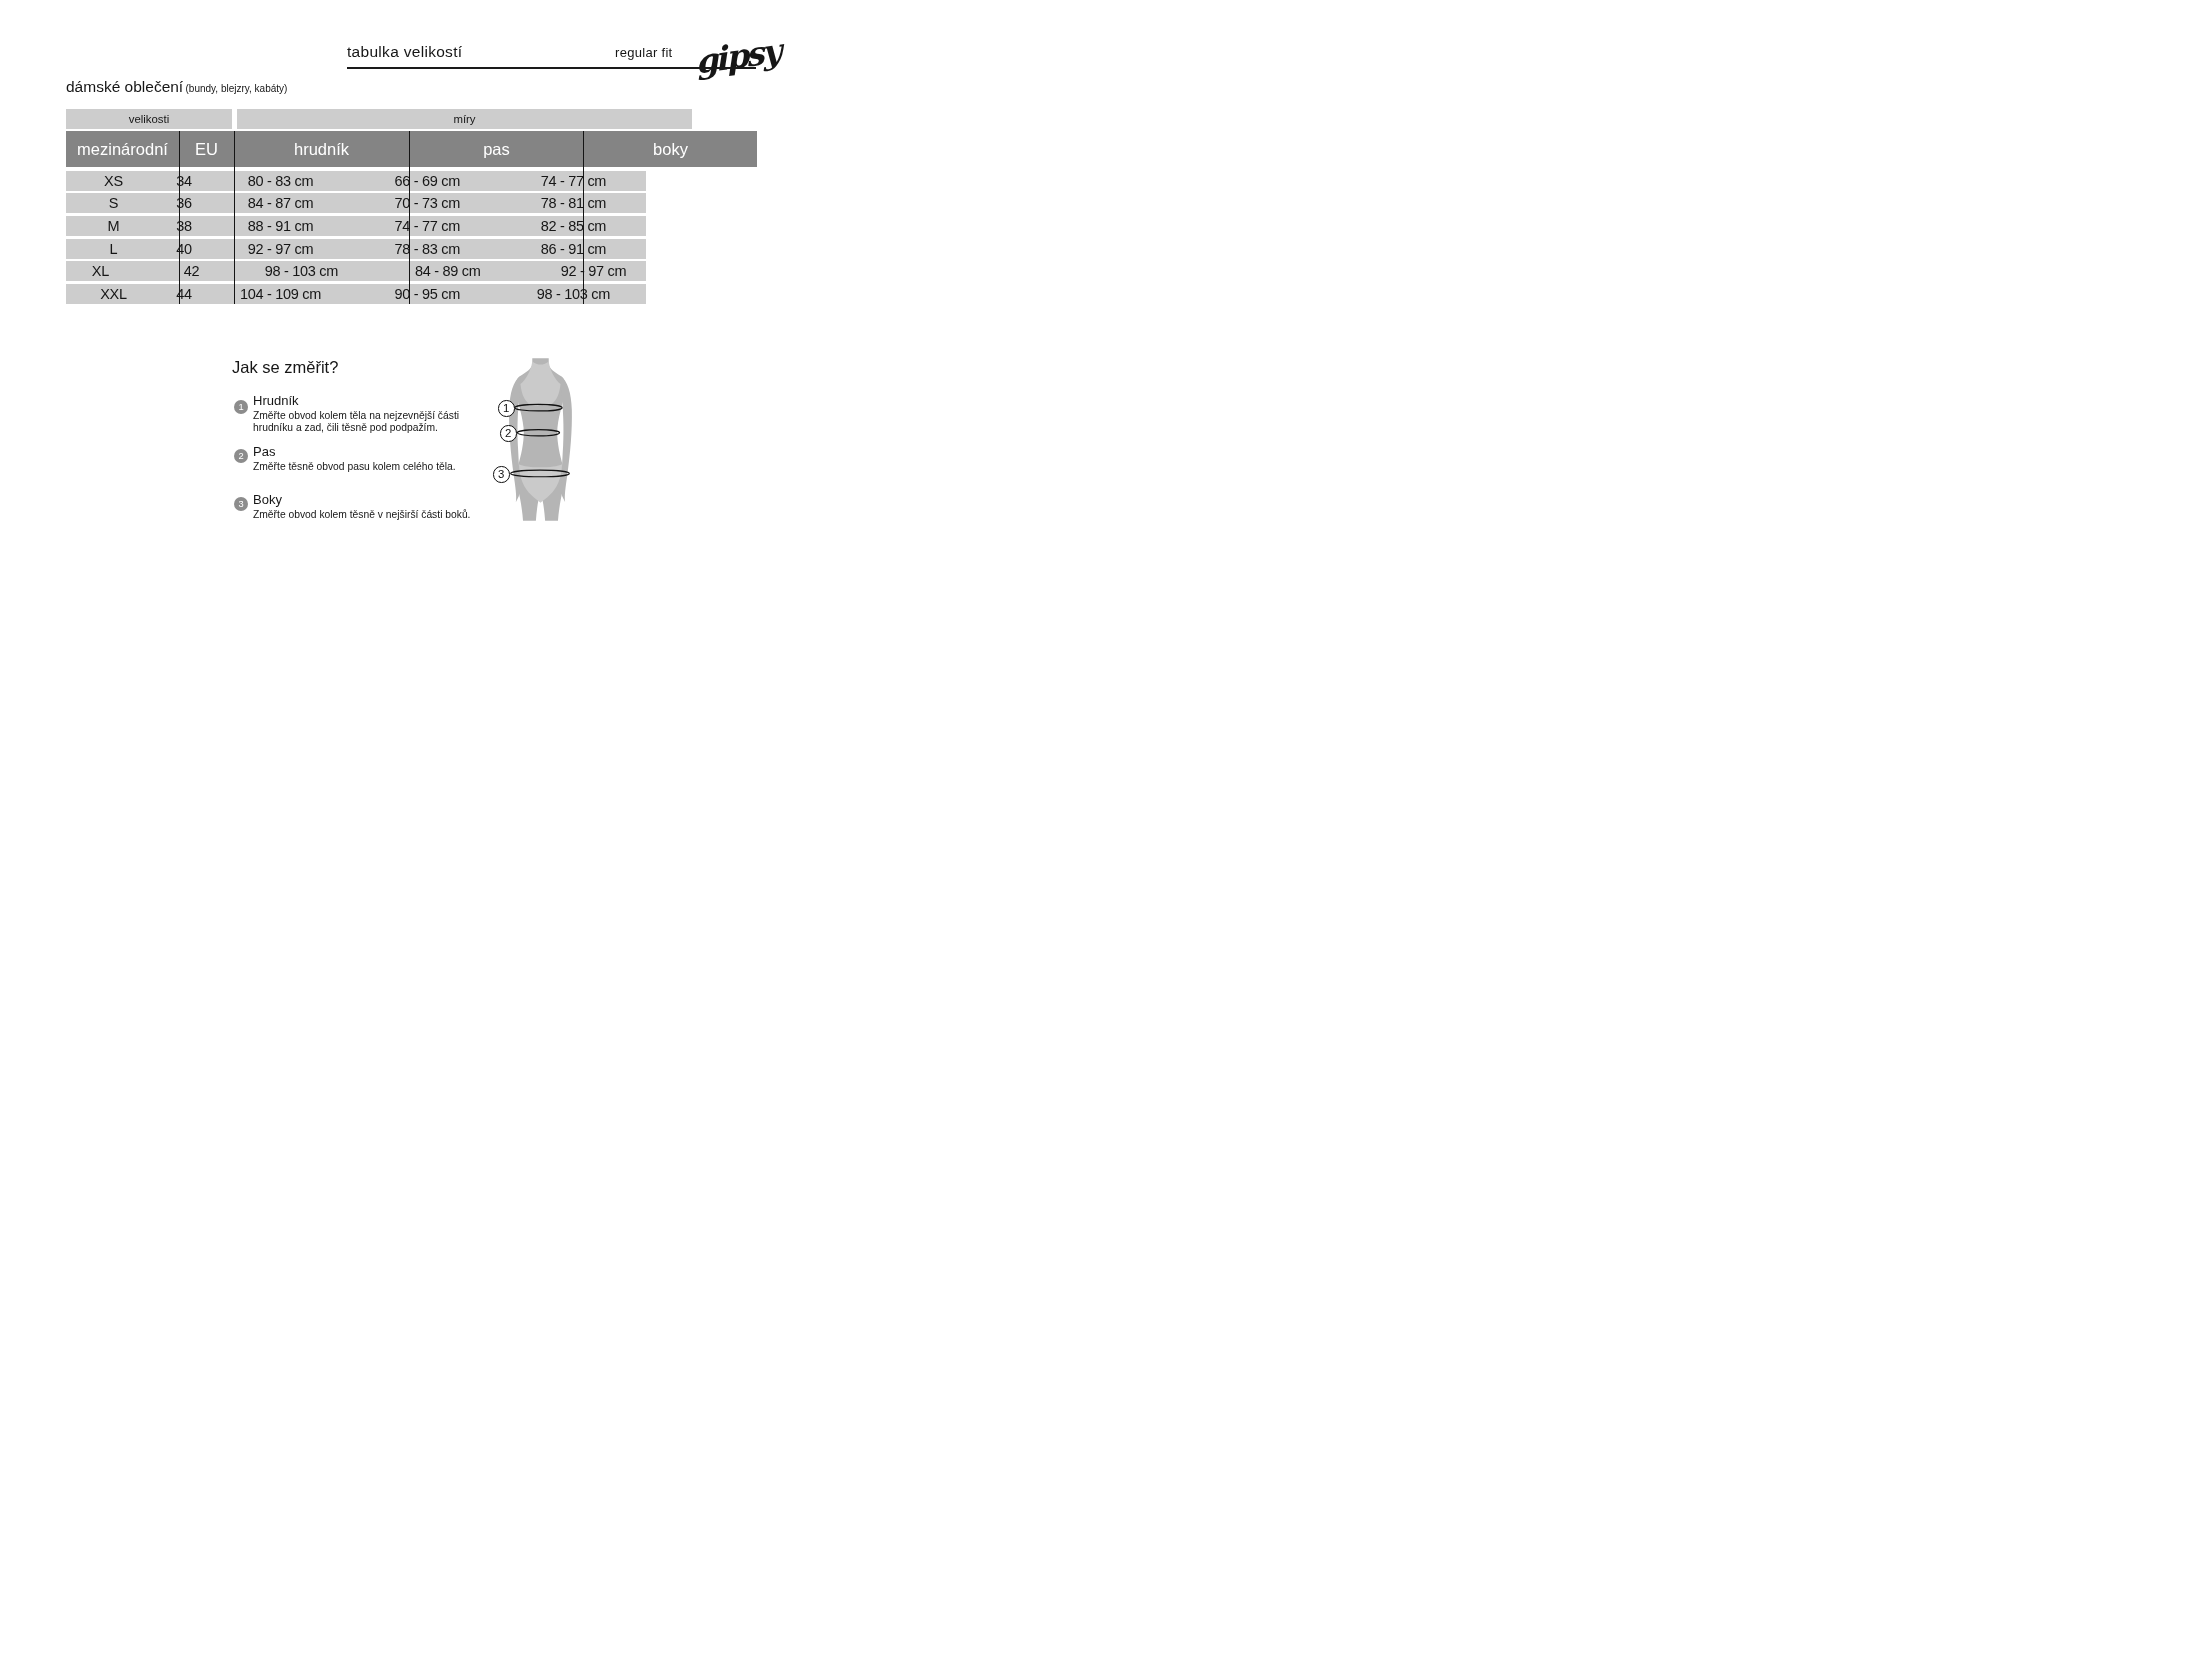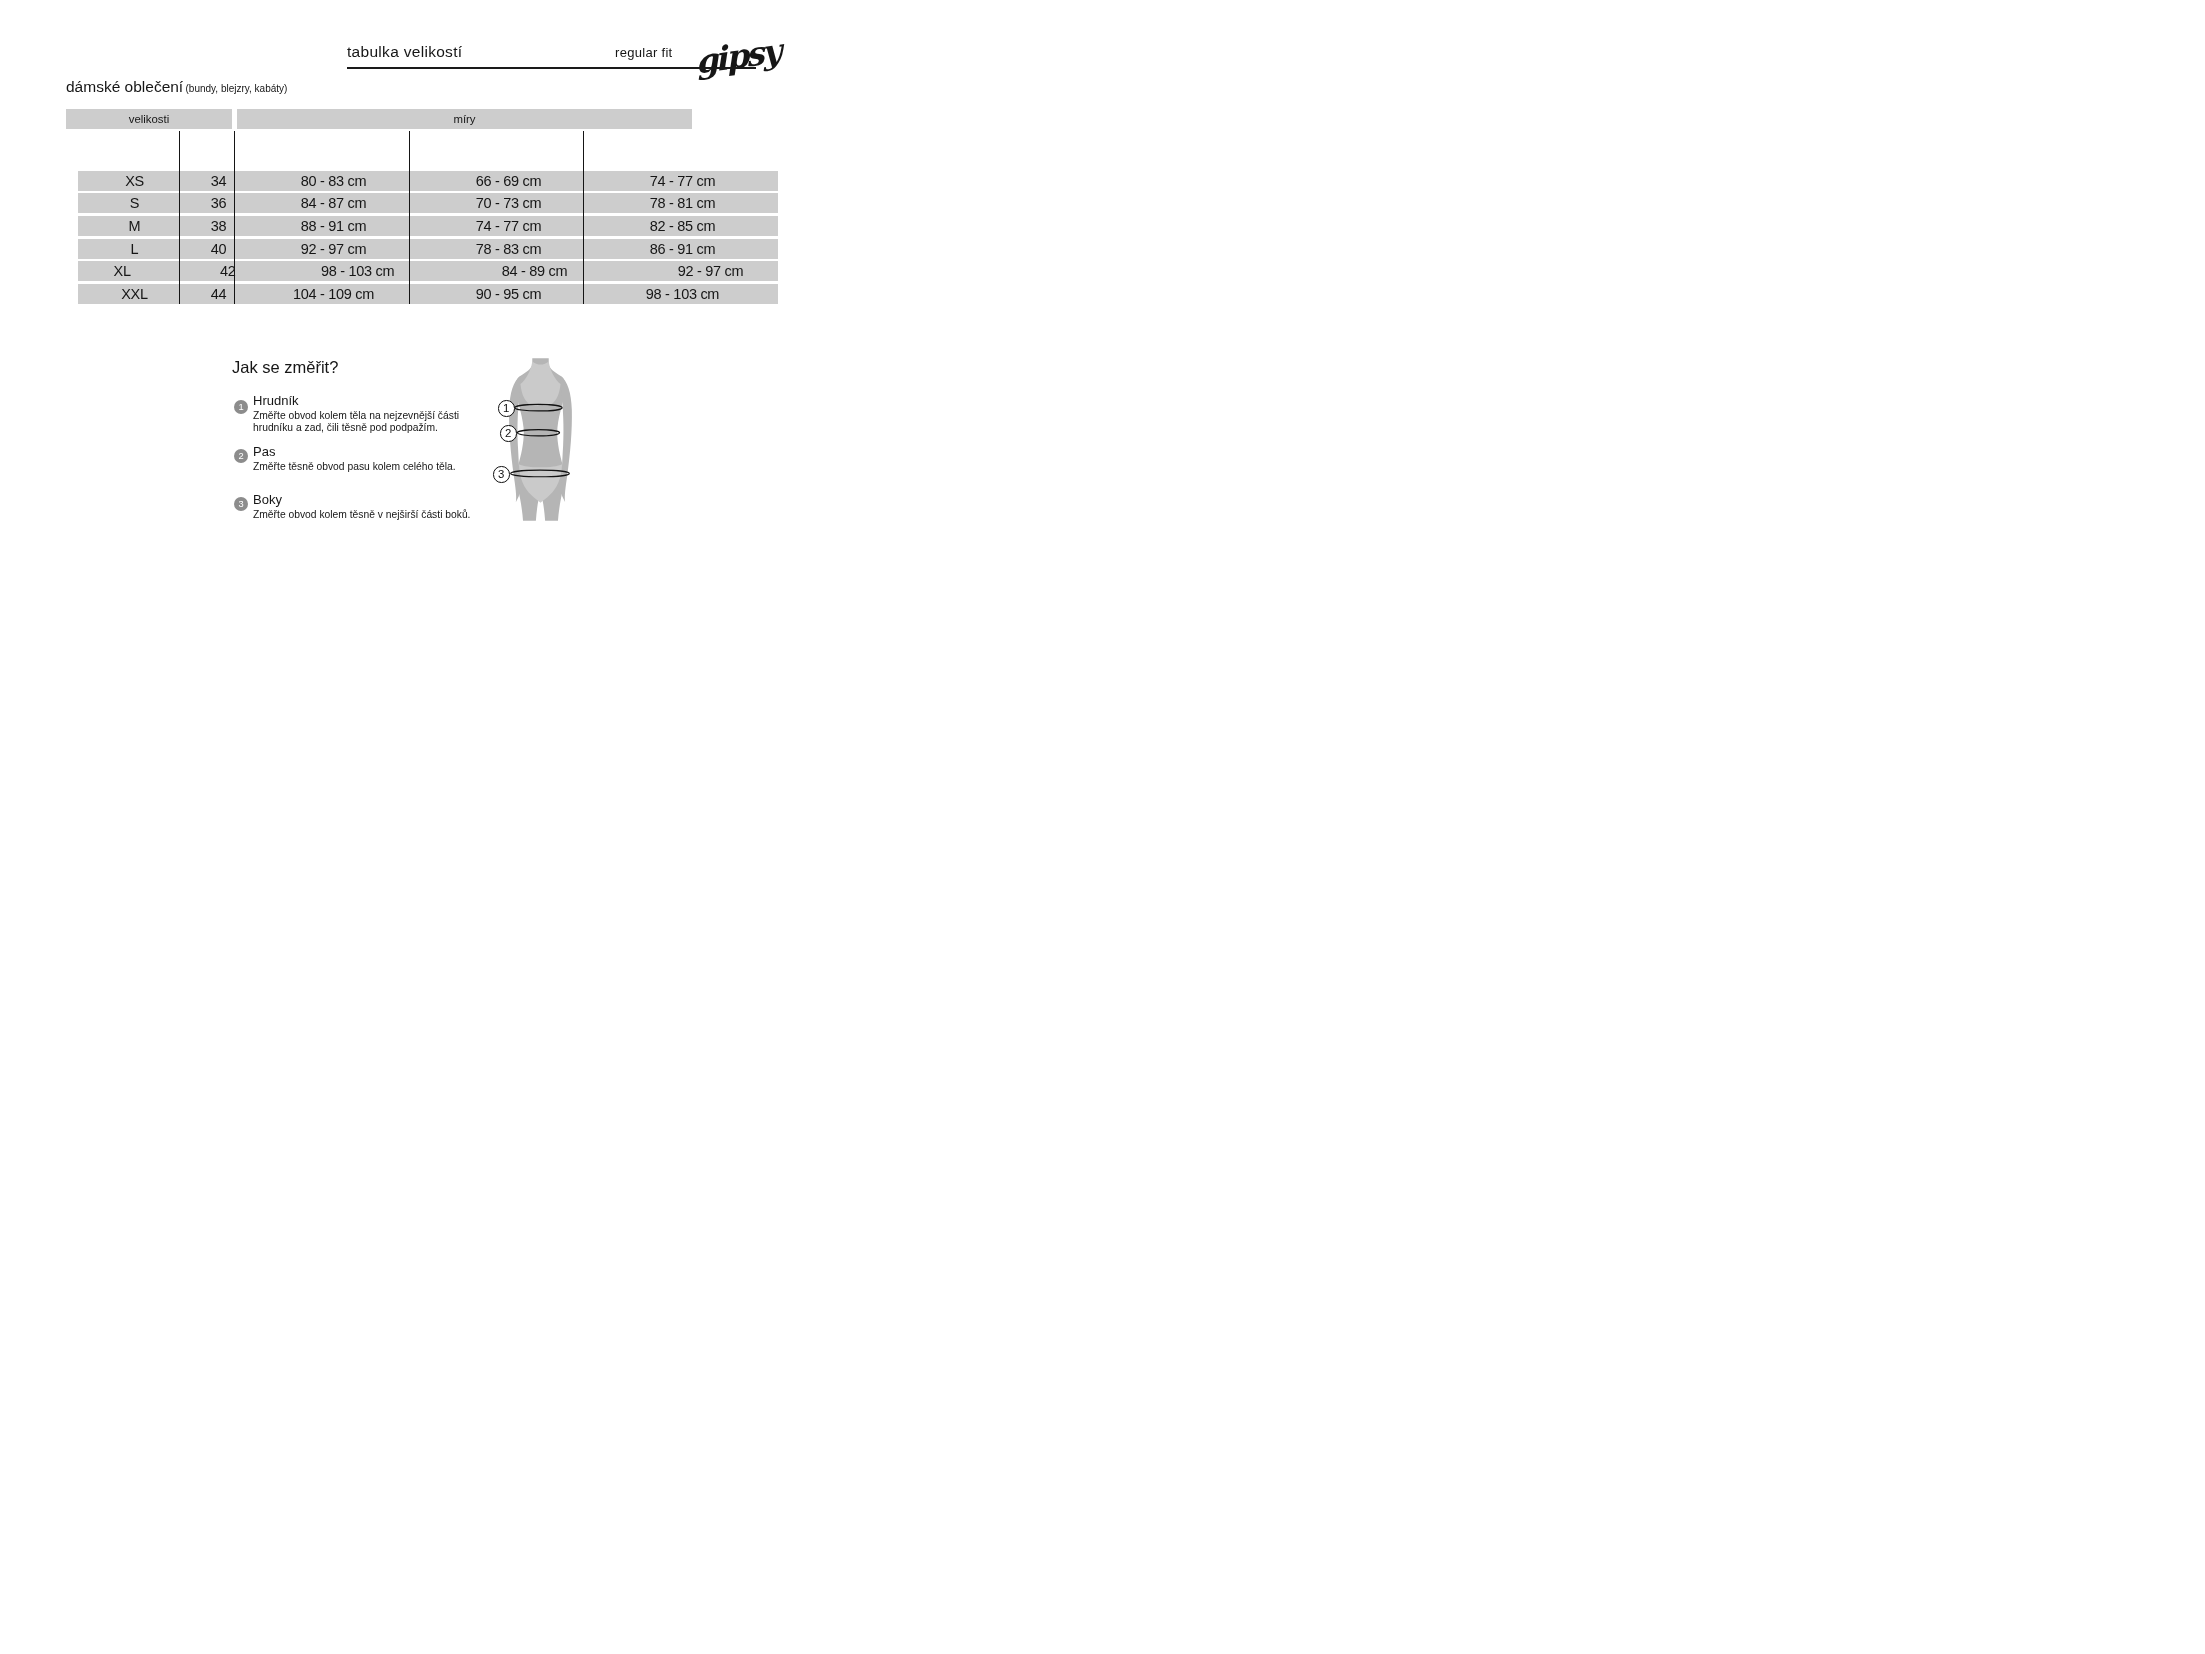--- a/index.html
+++ b/index.html
@@ -28,21 +28,21 @@
 
   
   .size-table{left:66px;top:109px;width:691px;height:195px;}
   .group-box{position:absolute;top:0;height:20px;background:#cdcdcd;
     display:flex;align-items:center;justify-content:center;font-size:11.4px;}
   .group-sizes{left:0;width:166px;text-align:center;}
   .group-measures{left:171px;width:455px;}
   .col-header-row{position:absolute;left:0;top:22px;width:691px;height:36px;background:#848484;
     display:flex;}
   .hcell{display:flex;align-items:center;justify-content:center;color:#ffffff;font-size:16.5px;}
-  .drow{position:absolute;left:12px;width:700px;height:19.6px;background:#cdcdcd;display:flex;}
+  .drow{position:absolute;left:0;width:580px;height:19.6px;background:#cdcdcd;display:flex;}
   .dcell{display:flex;align-items:center;justify-content:center;font-size:14.5px;letter-spacing:-0.3px;}
   .c0{width:113px;} .c1{width:55px;} .c2{width:175px;} .c3{width:175px;} .c4{width:173px;}
   .v-line{position:absolute;top:22px;width:1px;height:173px;background:#151515;}
   .vl1{left:113px;} .vl2{left:168px;} .vl3{left:343px;} .vl4{left:517px;}
 
   
   .howto-heading{left:232px;top:358px;font-size:16.5px;}
   .measure-item{position:absolute;left:253px;width:227px;}
   .mi-1{top:393px;} .mi-2{top:444px;} .mi-3{top:492px;}
   .measure-item .mtitle{font-size:13px;line-height:16.5px;}
@@ -70,20 +70,27 @@
 
   <div class="abs subtitle">
     <span class="main">dámské oblečení</span>
     <span class="note">(bundy, blejzry, kabáty)</span>
   </div>
 
   <div class="abs size-table">
     <div class="group-box group-sizes">velikosti</div>
     <div class="group-box group-measures">míry</div>
 
+    <div class="col-header-row">
+        <div class="hcell c0">mezinárodní</div>
+        <div class="hcell c1">EU</div>
+        <div class="hcell c2">hrudník</div>
+        <div class="hcell c3">pas</div>
+        <div class="hcell c4">boky</div>
+      </div>
 
     <div>
         <div class="drow" style="top: 62px;">
           <div class="dcell c0">XS</div>
           <div class="dcell c1">34</div>
           <div class="dcell c2">80 - 83 cm</div>
           <div class="dcell c3">66 - 69 cm</div>
           <div class="dcell c4">74 - 77 cm</div>
         </div>
         <div class="drow" style="top: 84px;">

